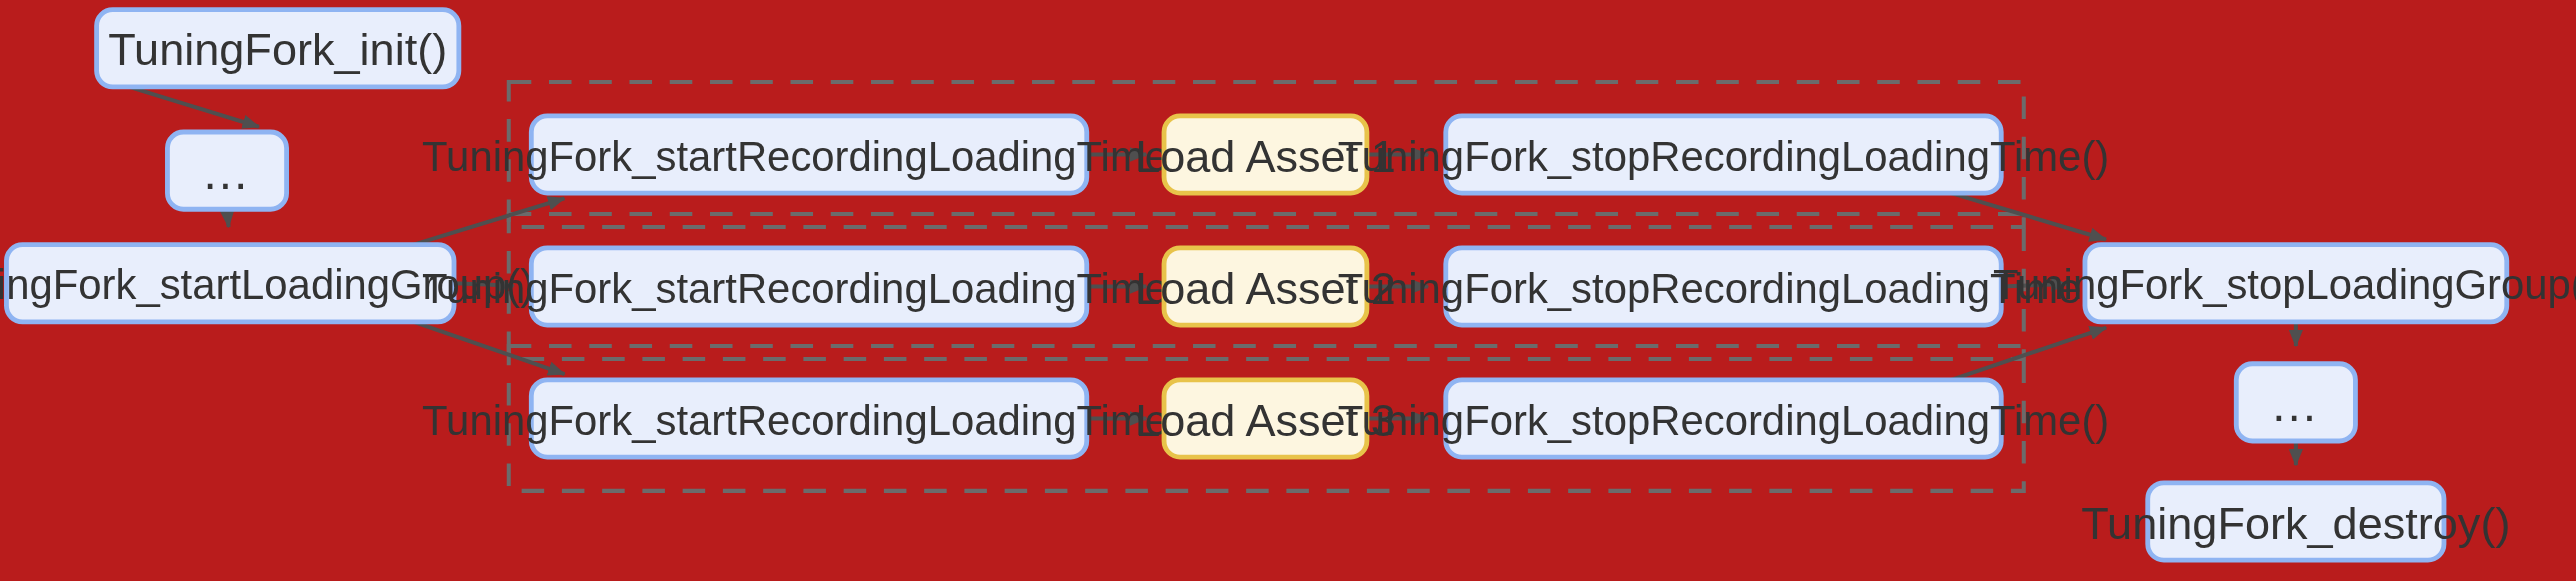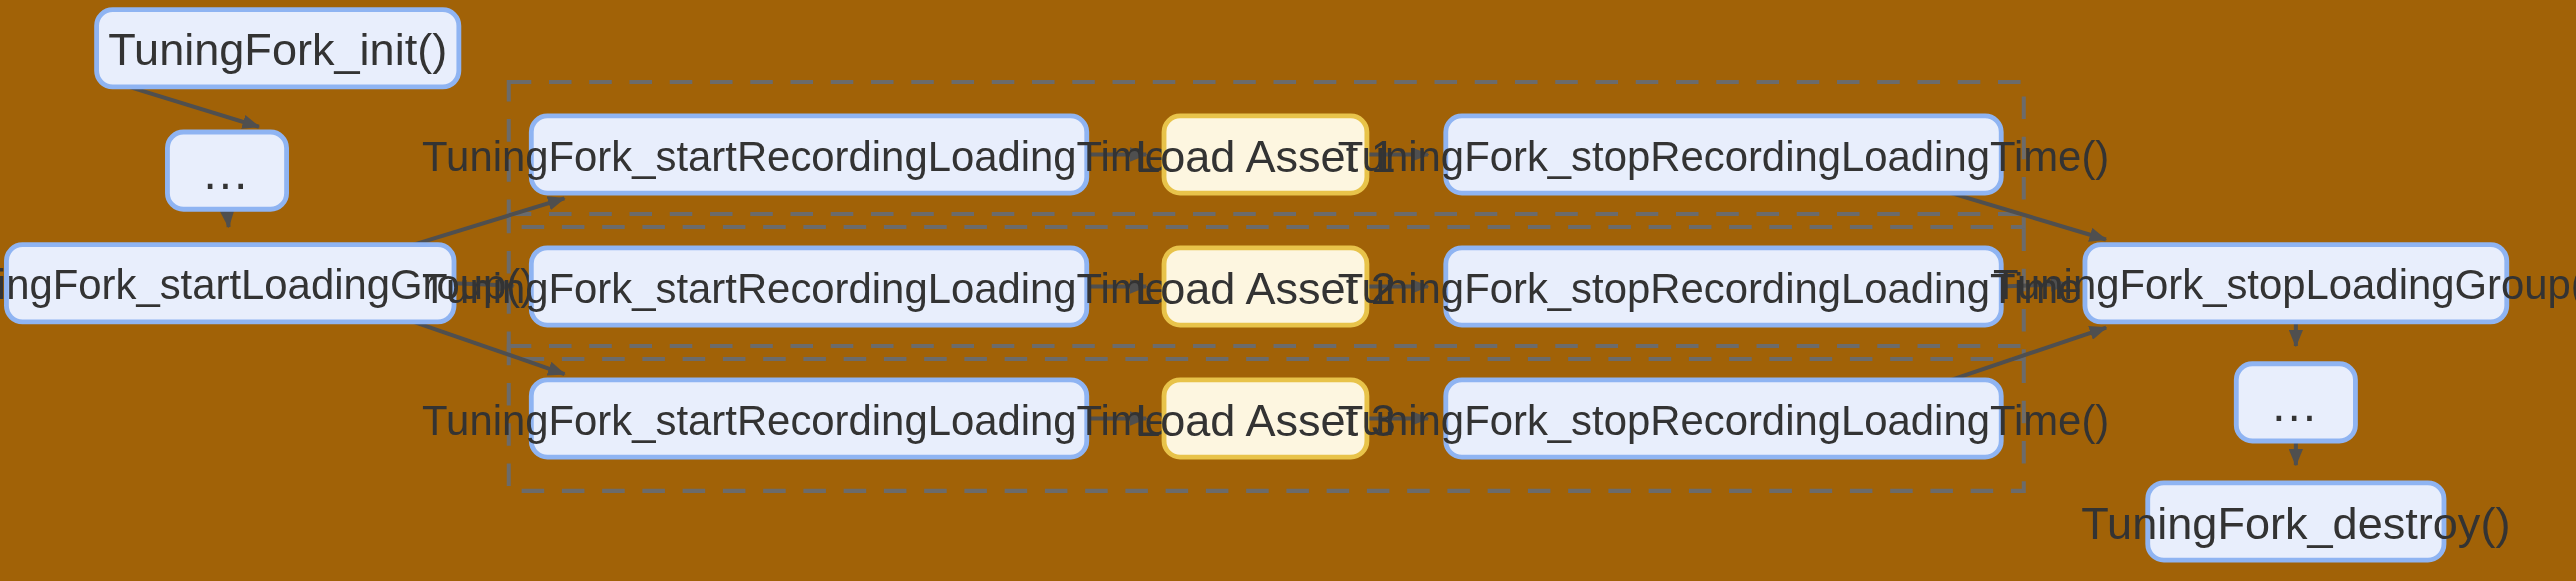--- a/index.html
+++ b/index.html
@@ -10,21 +10,21 @@
   body {
     width: 2576px;
     height: 581px;
     font-family: "Liberation Sans", sans-serif;
     overflow: hidden;
   }
   #diagram-root {
     position: relative;
     width: 2576px;
     height: 581px;
-    background: #a16207;
+    background: #b91c1c;
     text-decoration: underline;
   }
   svg#flow {
     display: block;
     width: 2576px;
     height: 581px;
   }
   .node-rect {
     fill: #e8eefc;
     stroke: #8fb4f2;

